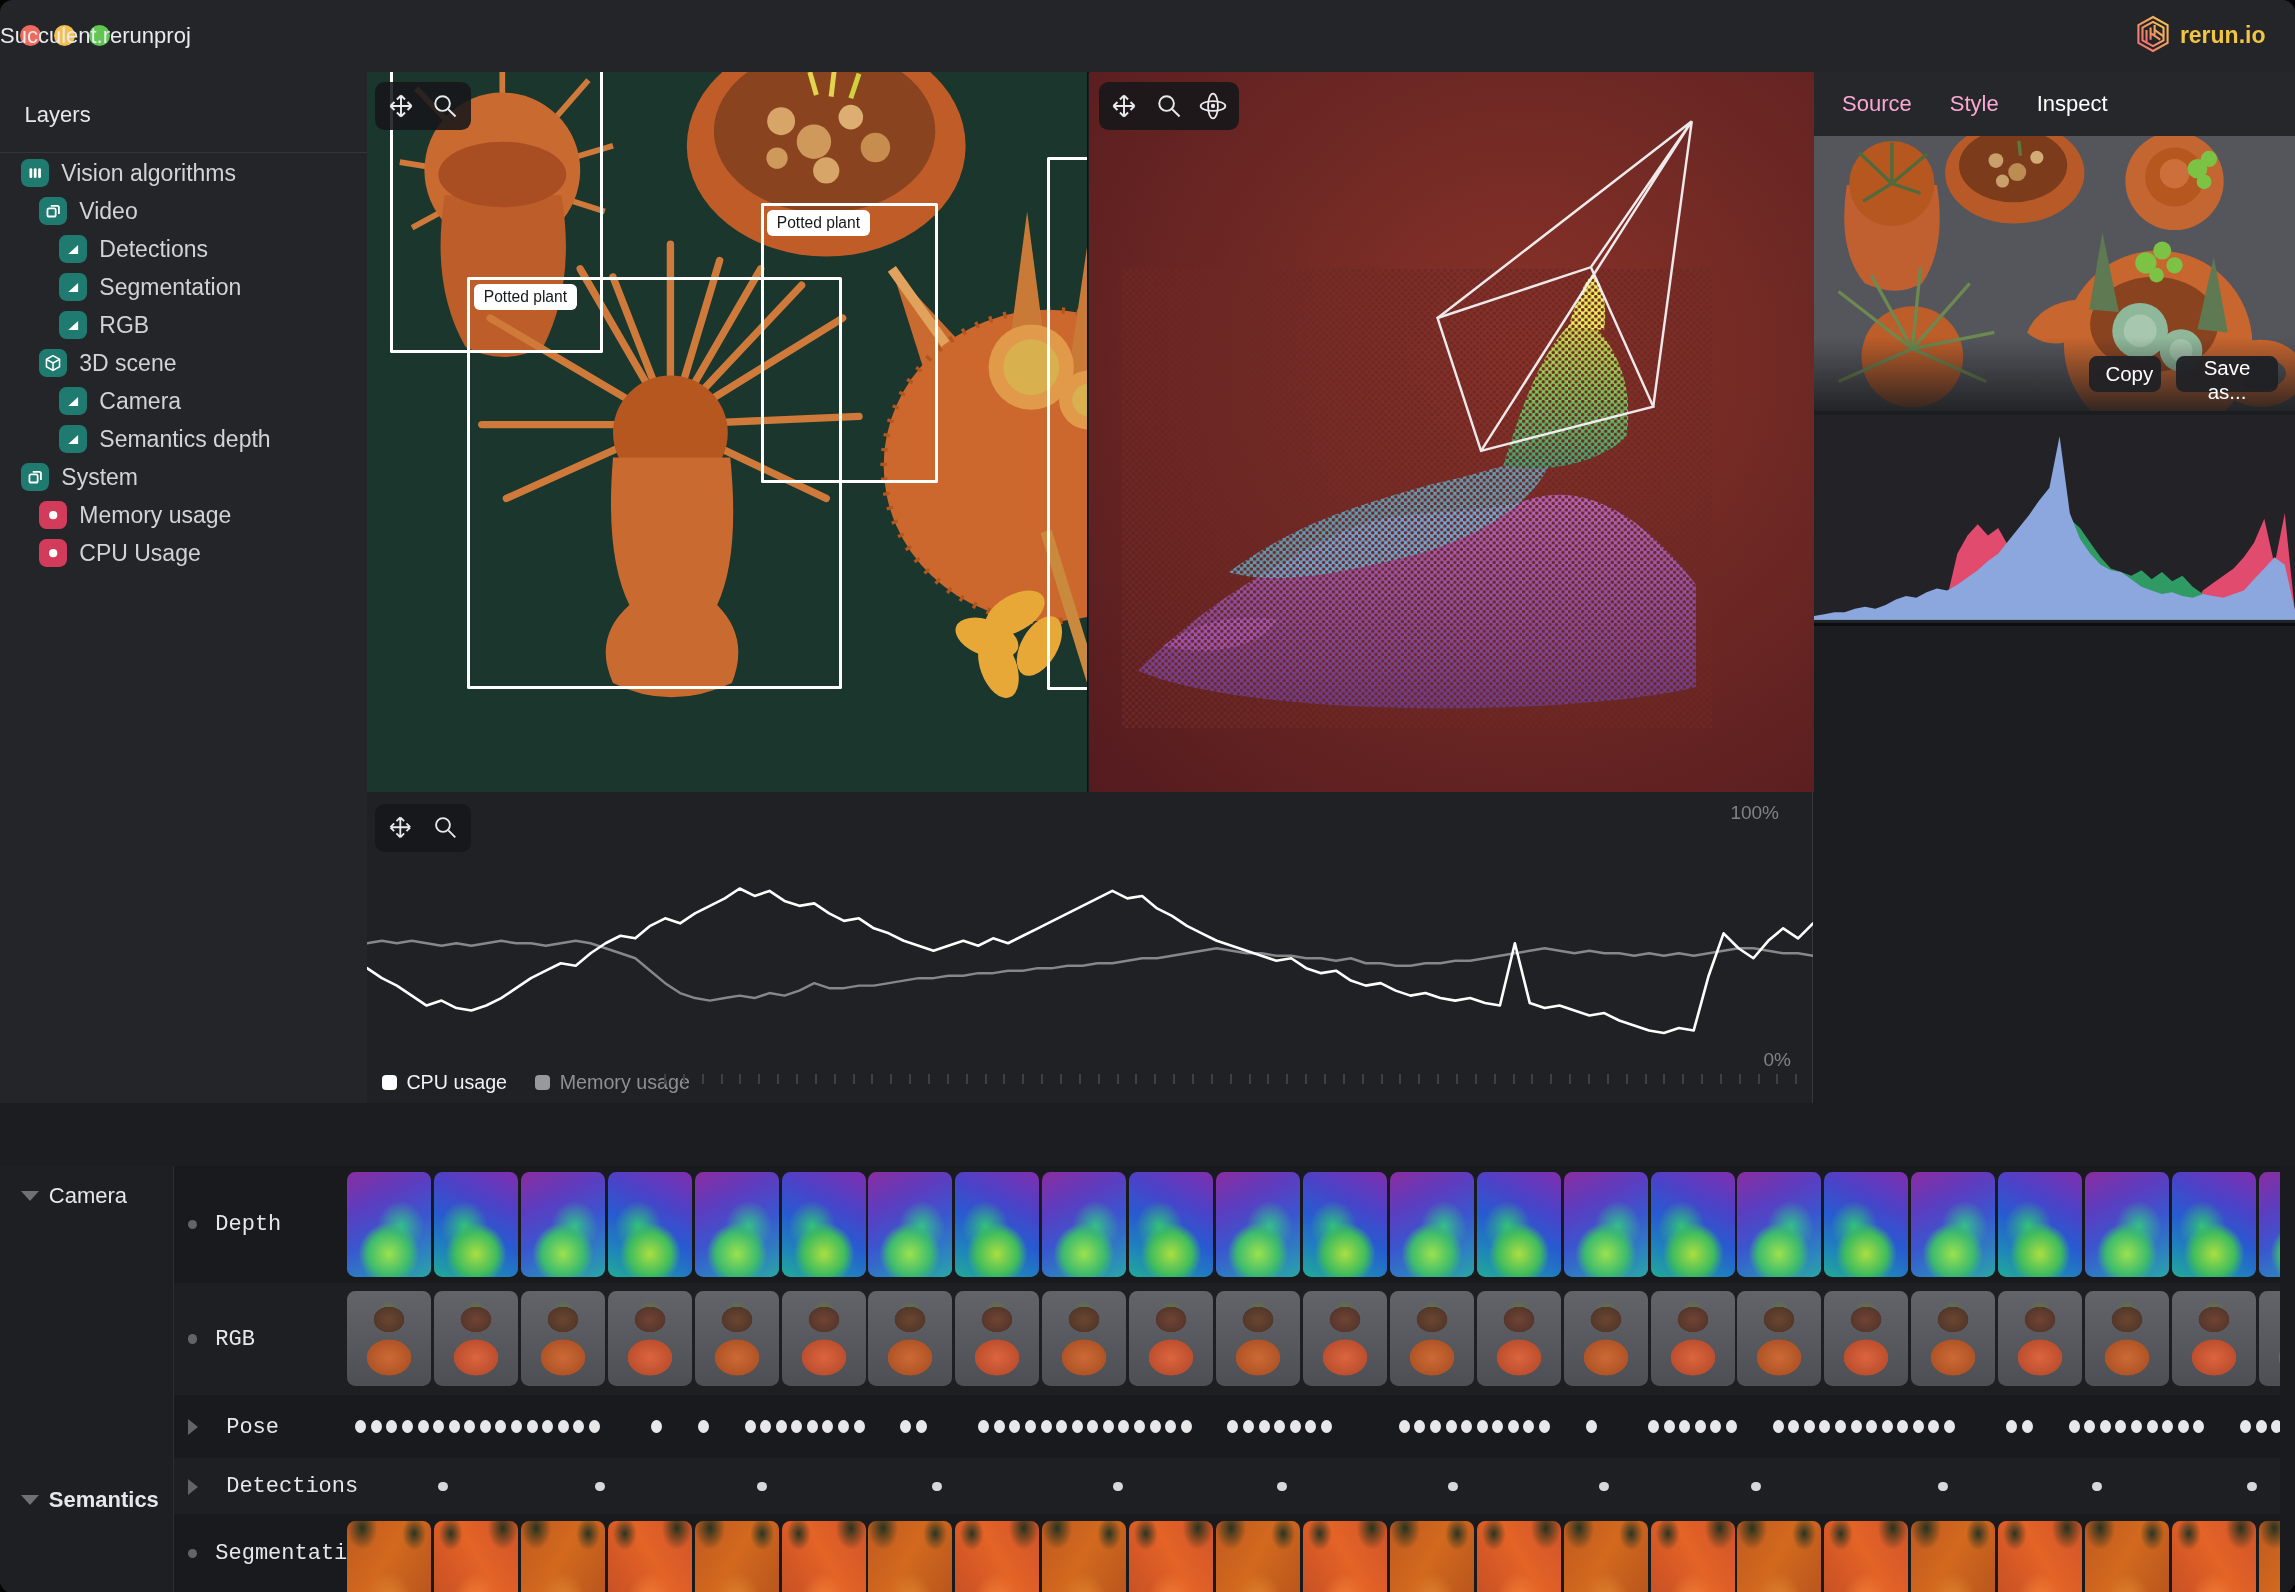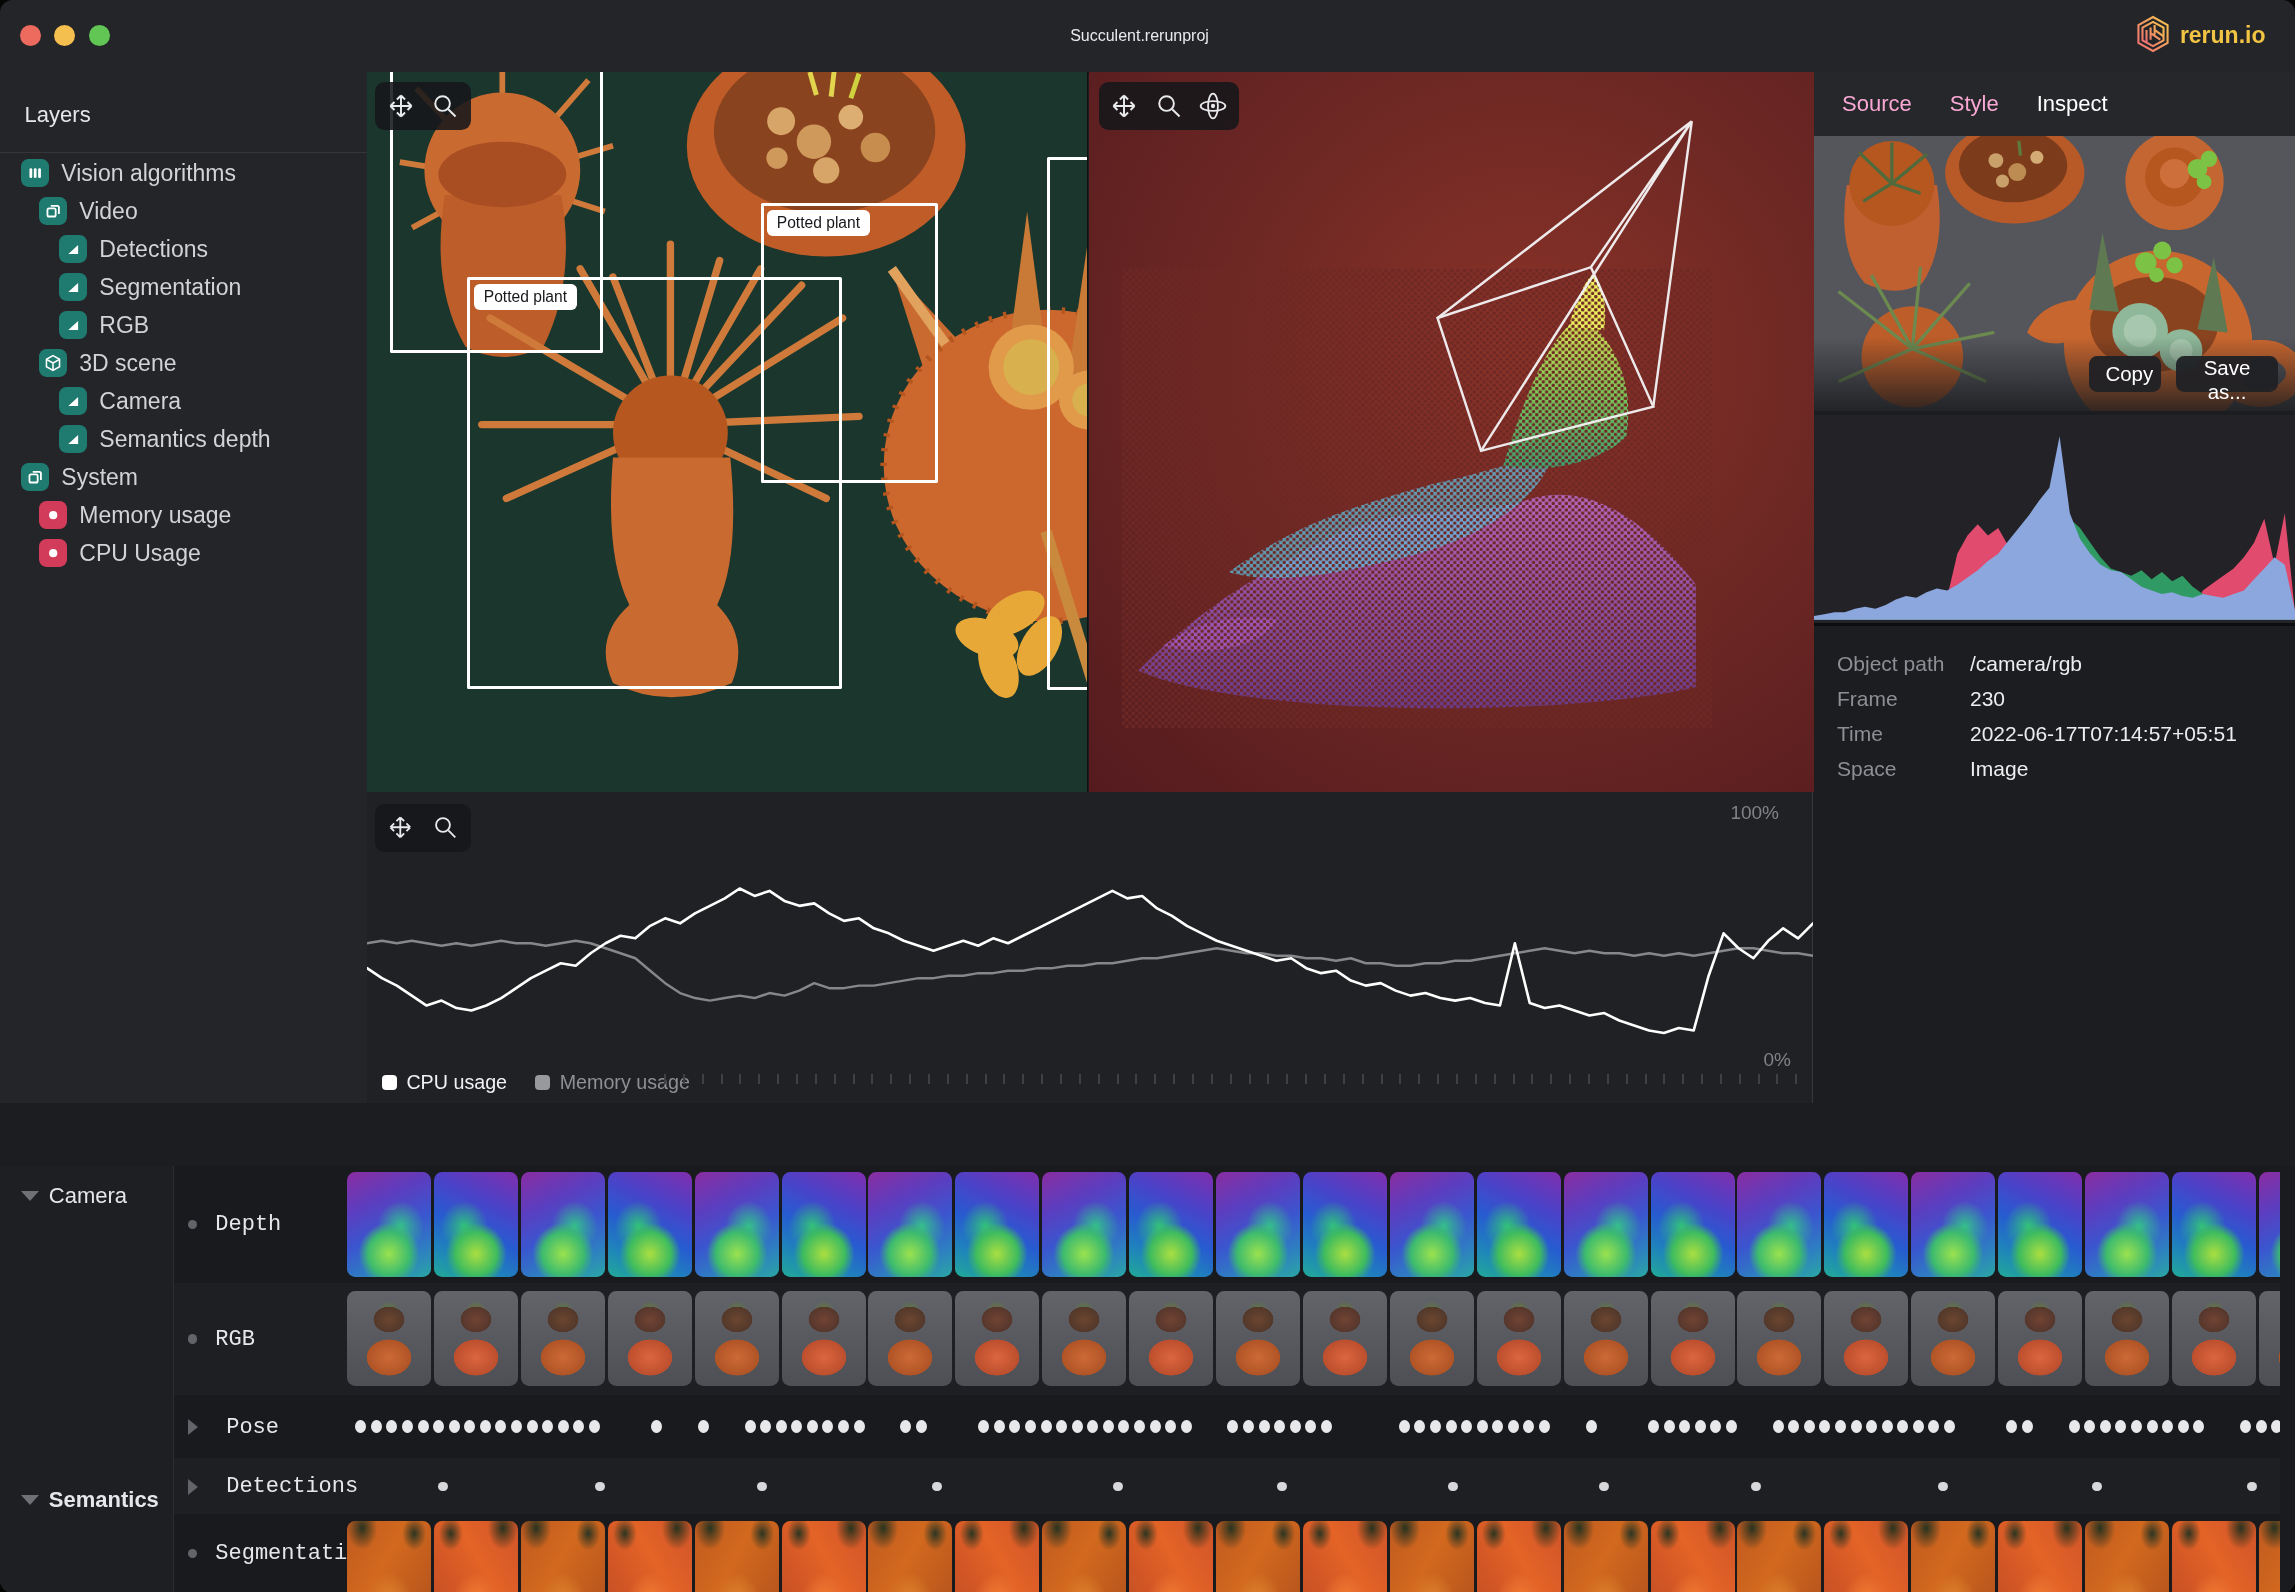--- a/index.html
+++ b/index.html
@@ -2,21 +2,21 @@
 <html style="font-size:13px"><head>
 <meta charset="utf-8">
 <style>
   html,body{margin:0;padding:0;background:#050505;}
   body{font-family:"Liberation Sans", sans-serif; -webkit-font-smoothing:antialiased;}
   #app{position:relative;width:2295px;height:1593px;background:#1c1d20;border-radius:13px;overflow:hidden;}
 
   
   #titlebar{position:absolute;left:0;top:0;width:2295px;height:72px;background:#242529;border-bottom:0.8px solid #0e0f11;}
   .tl{position:absolute;top:25.4px;width:21px;height:21px;border-radius:50%;}
-  #win-title{position:absolute;left:0;right:16px;top:0;height:72px;line-height:72px;text-align:center;color:#e9eaec;font-size:16px;}
+  #win-title{position:absolute;left:0;right:16px;top:0;height:72px;line-height:72px;text-align:left;color:#e9eaec;font-size:22px;}
   #brand{position:absolute;right:29.5px;top:16.4px;height:39px;display:flex;align-items:center;gap:9.8px;}
   #brand-label{color:#f2c443;font-size:23px;font-weight:bold;}
 
   
   #sidebar{position:absolute;left:0;top:72px;width:367px;height:1031px;background:#242528;border-right:0.8px solid #0e0f11;}
   #sidebar-title{position:absolute;left:24.6px;top:29.5px;color:#e6e7e9;font-size:22px;}
   #sidebar-divider{position:absolute;left:0;top:80px;width:367px;height:0.8px;background:#35363a;}
   #layer-list{position:absolute;left:0;top:82px;width:367px;}
   .layer-row{position:relative;height:38px;display:flex;align-items:center;}
   .layer-icon{width:28px;height:28px;border-radius:7.4px;flex:0 0 28px;display:flex;align-items:center;justify-content:center;}
@@ -791,34 +791,16 @@
     <button class="mini-btn" style="left:275px;width:72px;">Copy</button>
     <button class="mini-btn" style="left:362px;width:102px;">Save as...</button>
     <div id="hist-wrap">
       <svg id="hist-svg" width="481" height="208" viewBox="0 0 587 254" preserveAspectRatio="none">
           <path d="M0,250 L0.0,247.8 L12.5,245.5 L25.0,245.5 L37.5,243.3 L50.0,241.0 L62.4,238.8 L74.9,241.0 L87.4,236.6 L99.9,232.1 L112.4,229.8 L124.9,229.8 L137.4,225.4 L149.9,223.1 L162.4,223.1 L174.9,169.4 L187.3,147.0 L199.8,133.5 L212.3,147.0 L224.8,138.0 L237.3,160.4 L249.8,182.8 L262.3,194.0 L274.8,205.2 L287.3,216.4 L299.7,223.1 L312.2,227.6 L324.7,232.1 L337.2,234.3 L349.7,236.6 L362.2,238.8 L374.7,238.8 L387.2,236.6 L399.7,238.8 L412.1,238.8 L424.6,236.6 L437.1,238.8 L449.6,238.8 L462.1,236.6 L474.6,214.2 L487.1,205.2 L499.6,196.2 L512.1,187.3 L524.6,173.8 L537.0,155.9 L549.5,126.8 L562.0,182.8 L574.5,120.1 L587.0,241.0 L587,250 Z" fill="#e14b6d"></path>
           <path d="M0,250 L0.0,247.8 L12.5,247.8 L25.0,245.5 L37.5,245.5 L50.0,243.3 L62.4,241.0 L74.9,241.0 L87.4,238.8 L99.9,234.3 L112.4,232.1 L124.9,232.1 L137.4,227.6 L149.9,225.4 L162.4,225.4 L174.9,220.9 L187.3,216.4 L199.8,209.7 L212.3,200.7 L224.8,191.8 L237.3,182.8 L249.8,173.8 L262.3,164.9 L274.8,155.9 L287.3,138.0 L299.7,147.0 L312.2,126.8 L324.7,138.0 L337.2,155.9 L349.7,173.8 L362.2,187.3 L374.7,191.8 L387.2,196.2 L399.7,189.5 L412.1,200.7 L424.6,191.8 L437.1,203.0 L449.6,196.2 L462.1,209.7 L474.6,218.6 L487.1,223.1 L499.6,227.6 L512.1,229.8 L524.6,232.1 L537.0,227.6 L549.5,223.1 L562.0,218.6 L574.5,227.6 L587.0,245.5 L587,250 Z" fill="#2f9a63"></path>
           <path d="M0,250 L0.0,245.5 L12.5,243.3 L25.0,241.0 L37.5,241.0 L50.0,236.6 L62.4,234.3 L74.9,236.6 L87.4,232.1 L99.9,225.4 L112.4,220.9 L124.9,223.1 L137.4,216.4 L149.9,211.9 L162.4,214.2 L174.9,207.4 L187.3,198.5 L199.8,189.5 L212.3,178.3 L224.8,169.4 L237.3,153.7 L249.8,138.0 L262.3,122.3 L274.8,104.4 L287.3,88.7 L299.7,26.0 L312.2,120.1 L324.7,151.4 L337.2,169.4 L349.7,182.8 L362.2,189.5 L374.7,191.8 L387.2,200.7 L399.7,209.7 L412.1,214.2 L424.6,218.6 L437.1,216.4 L449.6,220.9 L462.1,223.1 L474.6,218.6 L487.1,220.9 L499.6,223.1 L512.1,218.6 L524.6,214.2 L537.0,200.7 L549.5,187.3 L562.0,173.8 L574.5,182.8 L587.0,238.8 L587,250 Z" fill="#8ba7de"></path>
         </svg>
     </div>
     <div id="hist-base"></div>
-    <div id="insp-fields">
-        <div class="field-row">
-          <span class="field-label">Object path</span>
-          <span class="field-value">/camera/rgb</span>
-        </div>
-        <div class="field-row">
-          <span class="field-label">Frame</span>
-          <span class="field-value">230</span>
-        </div>
-        <div class="field-row">
-          <span class="field-label">Time</span>
-          <span class="field-value">2022-06-17T07:14:57+05:51</span>
-        </div>
-        <div class="field-row">
-          <span class="field-label">Space</span>
-          <span class="field-value">Image</span>
-        </div>
-      </div>
   </div>
 
 </div>
 
 
 </body></html>

